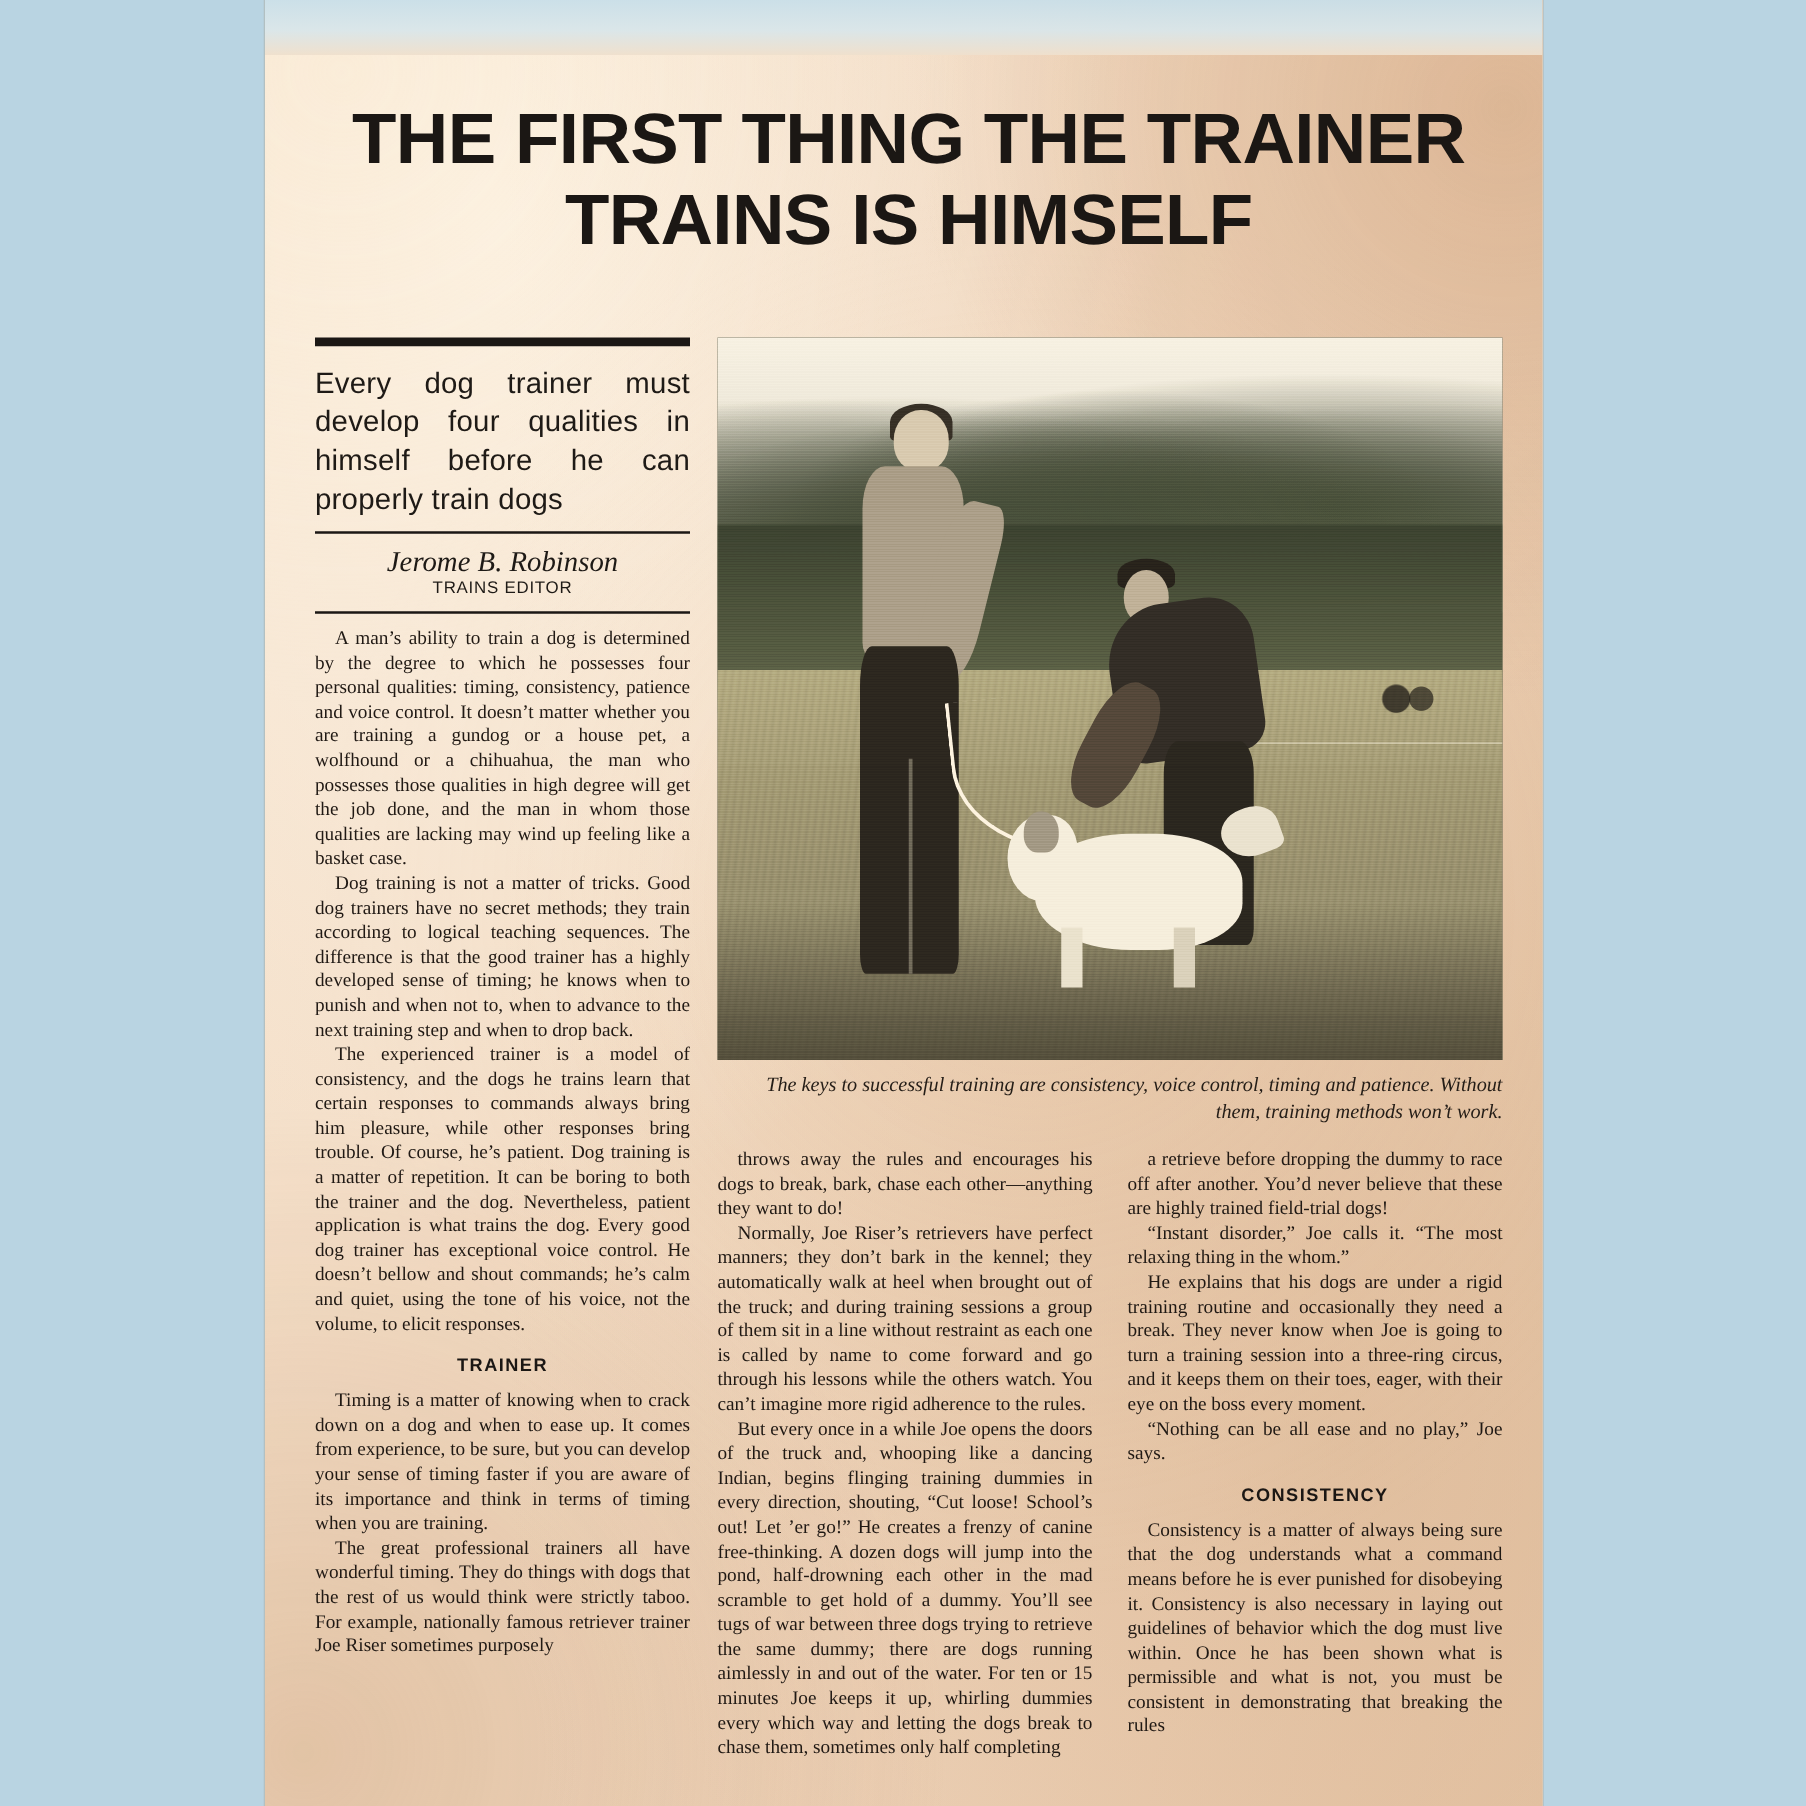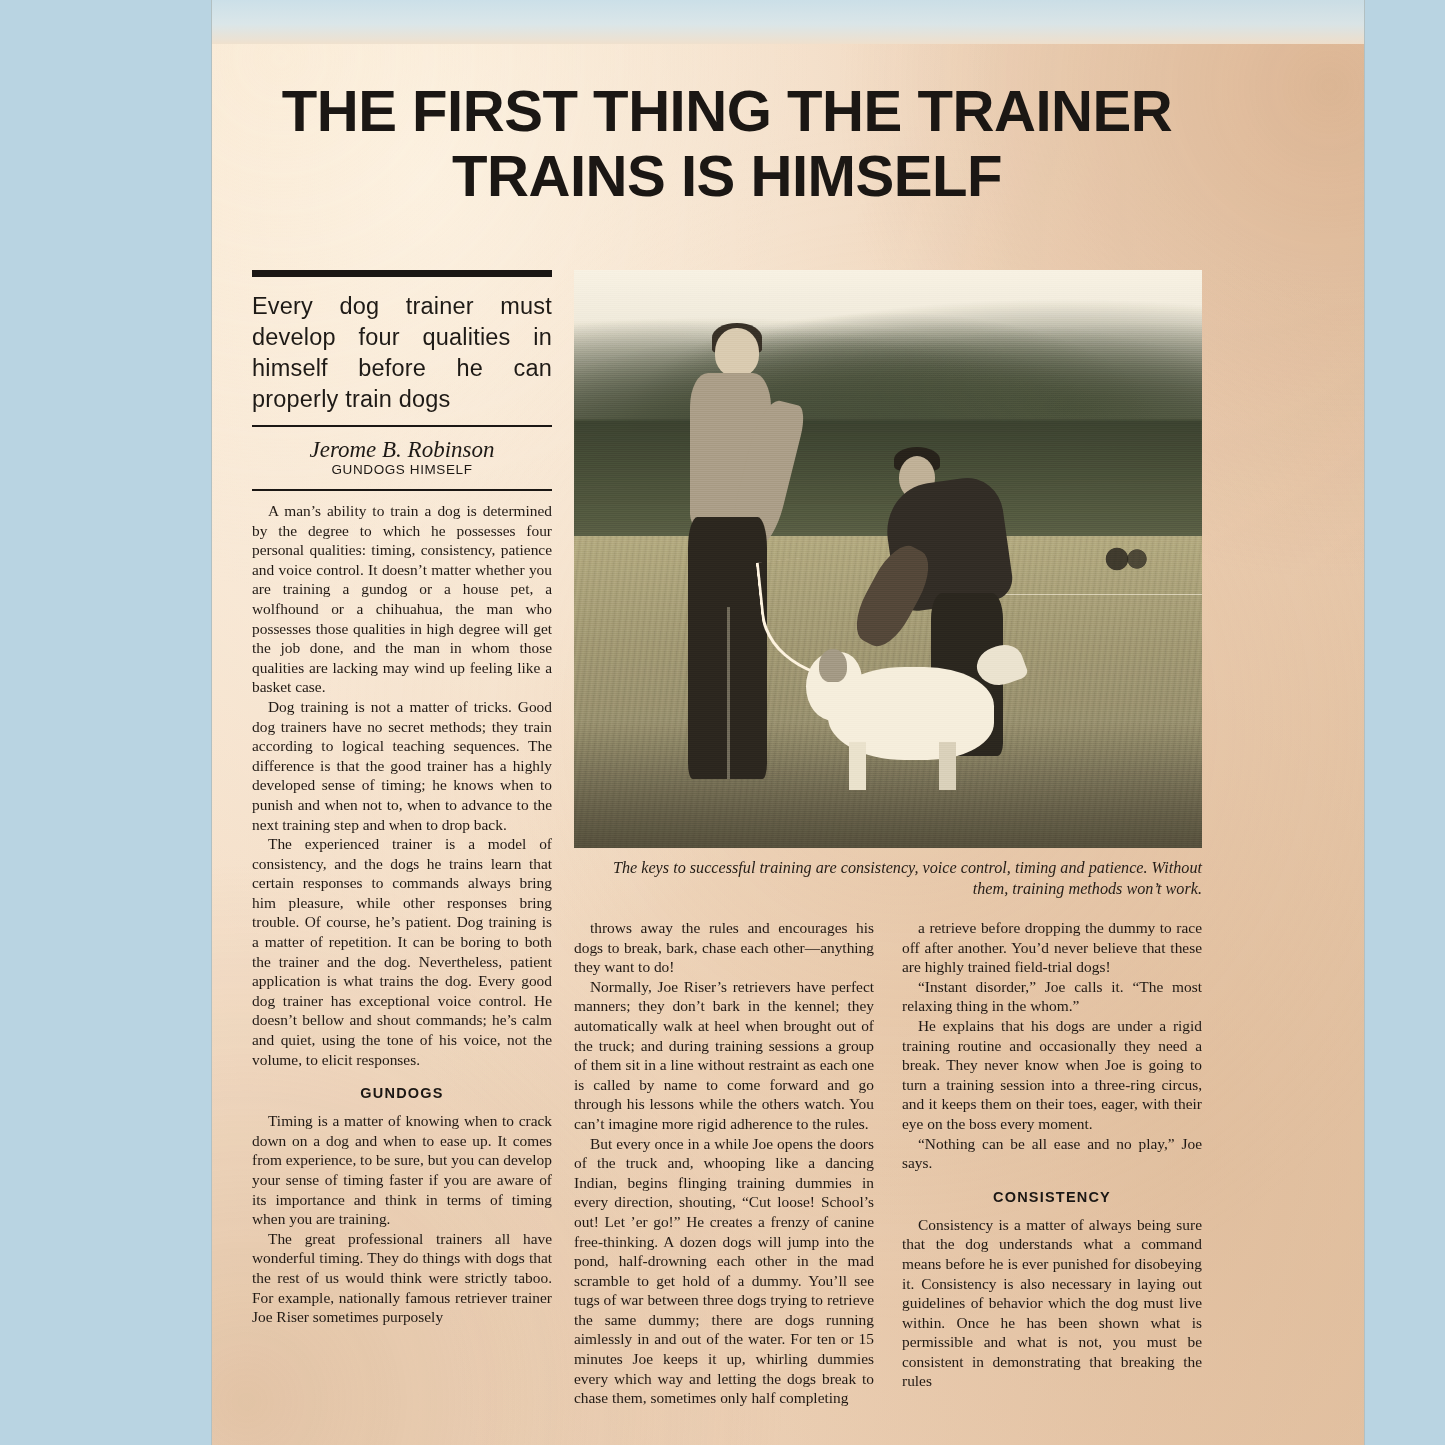--- a/index.html
+++ b/index.html
@@ -10,30 +10,29 @@
   body {
     width: 1445px;
     height: 1445px;
     overflow: hidden;
     font-family: "Liberation Serif", serif;
   }
   #page {
     position: absolute;
     left: 212px;
     top: 0px;
-    width: 1124px;
+    width: 1022px;
     height: 1445px;
     background: #f3ddc6;
     background-image:
       radial-gradient(ellipse at 18% 12%, rgba(255,248,236,0.75) 0%, rgba(255,248,236,0) 45%),
       radial-gradient(ellipse at 85% 80%, rgba(214,176,139,0.45) 0%, rgba(214,176,139,0) 55%),
       linear-gradient(100deg, #f6e3ce 0%, #f1d9c1 40%, #eccfb4 75%, #e6c6a8 100%);
     box-shadow: 0 0 0 1px rgba(160,130,100,0.25);
     overflow: hidden;
-    padding-left: 28px;
   }
   
   #page::before {
     content: "";
     position: absolute;
     inset: 0;
     pointer-events: none;
     background:
       radial-gradient(circle at 6% 4%, rgba(255,252,245,0.55) 0%, rgba(255,252,245,0) 30%),
       radial-gradient(circle at 97% 6%, rgba(205,165,125,0.35) 0%, rgba(205,165,125,0) 28%),
@@ -279,31 +278,31 @@
     </h1>
 
     <div class="cols">
 
       <div class="col-left">
         <div class="rule-thick"></div>
         <div class="deck">Every dog trainer must develop four qualities in himself before he can properly train dogs</div>
         <div class="rule-thin"></div>
         <div class="byline">
           <span class="name">Jerome B. Robinson</span>
-          <span class="role">GUNDOGS HIMSELF</span>
+          <span class="role">TRAINS EDITOR</span>
         </div>
         <div class="rule-thin"></div>
 
         <div class="body-text">
           <p class="first">A man’s ability to train a dog is determined by the degree to which he possesses four personal qualities: timing, consistency, patience and voice control. It doesn’t matter whether you are training a gundog or a house pet, a wolfhound or a chihuahua, the man who possesses those qualities in high degree will get the job done, and the man in whom those qualities are lacking may wind up feeling like a basket case.</p>
           <p>Dog training is not a matter of tricks. Good dog trainers have no secret methods; they train according to logical teaching sequences. The difference is that the good trainer has a highly developed sense of timing; he knows when to punish and when not to, when to advance to the next training step and when to drop back.</p>
           <p>The experienced trainer is a model of consistency, and the dogs he trains learn that certain responses to commands always bring him pleasure, while other responses bring trouble. Of course, he’s patient. Dog training is a matter of repetition. It can be boring to both the trainer and the dog. Nevertheless, patient application is what trains the dog. Every good dog trainer has exceptional voice control. He doesn’t bellow and shout commands; he’s calm and quiet, using the tone of his voice, not the volume, to elicit responses.</p>
         </div>
 
-        <div class="subhead">GUNDOGS</div>
+        <div class="subhead">TRAINER</div>
 
         <div class="body-text">
           <p>Timing is a matter of knowing when to crack down on a dog and when to ease up. It comes from experience, to be sure, but you can develop your sense of timing faster if you are aware of its importance and think in terms of timing when you are training.</p>
           <p>The great professional trainers all have wonderful timing. They do things with dogs that the rest of us would think were strictly taboo. For example, nationally famous retriever trainer Joe Riser sometimes purposely</p>
         </div>
       </div>
 
       <div class="photo-wrap">
         <div class="photo">
           <div class="sky"></div>

